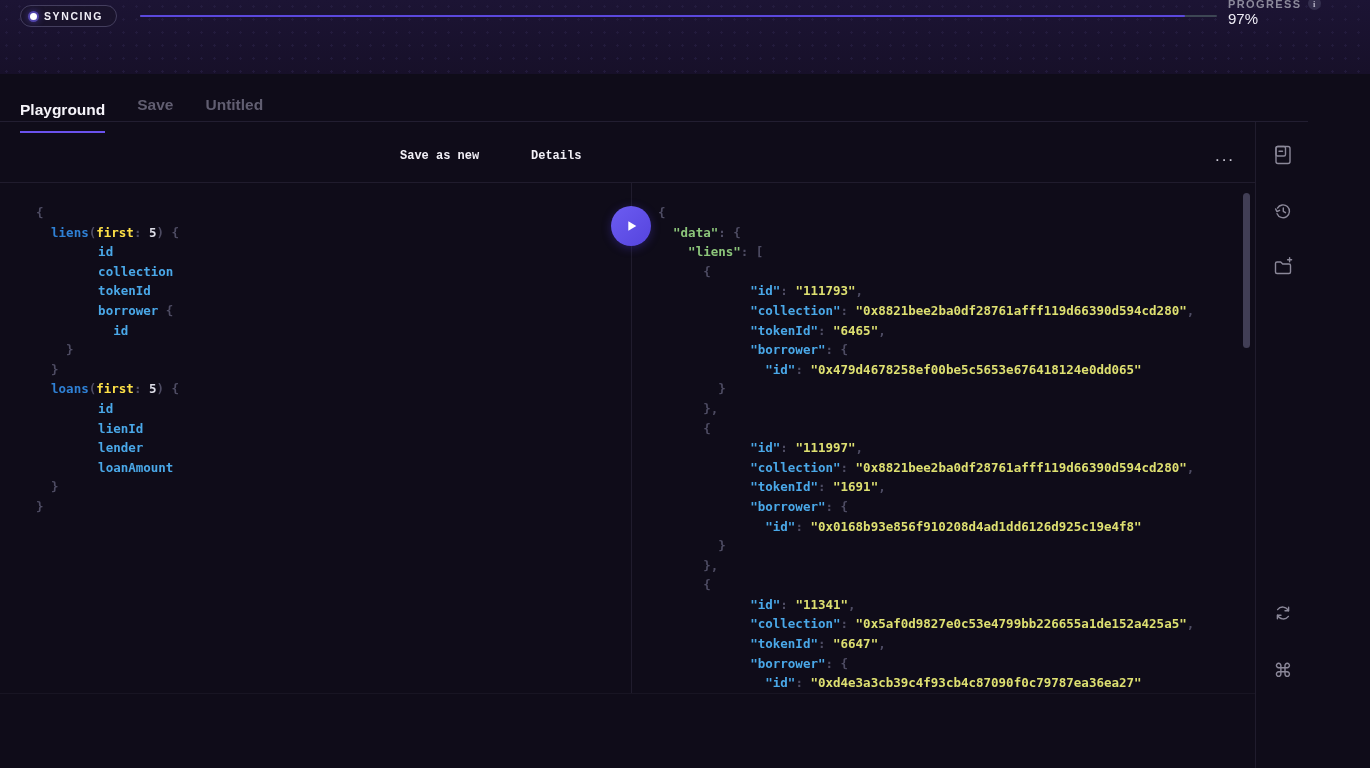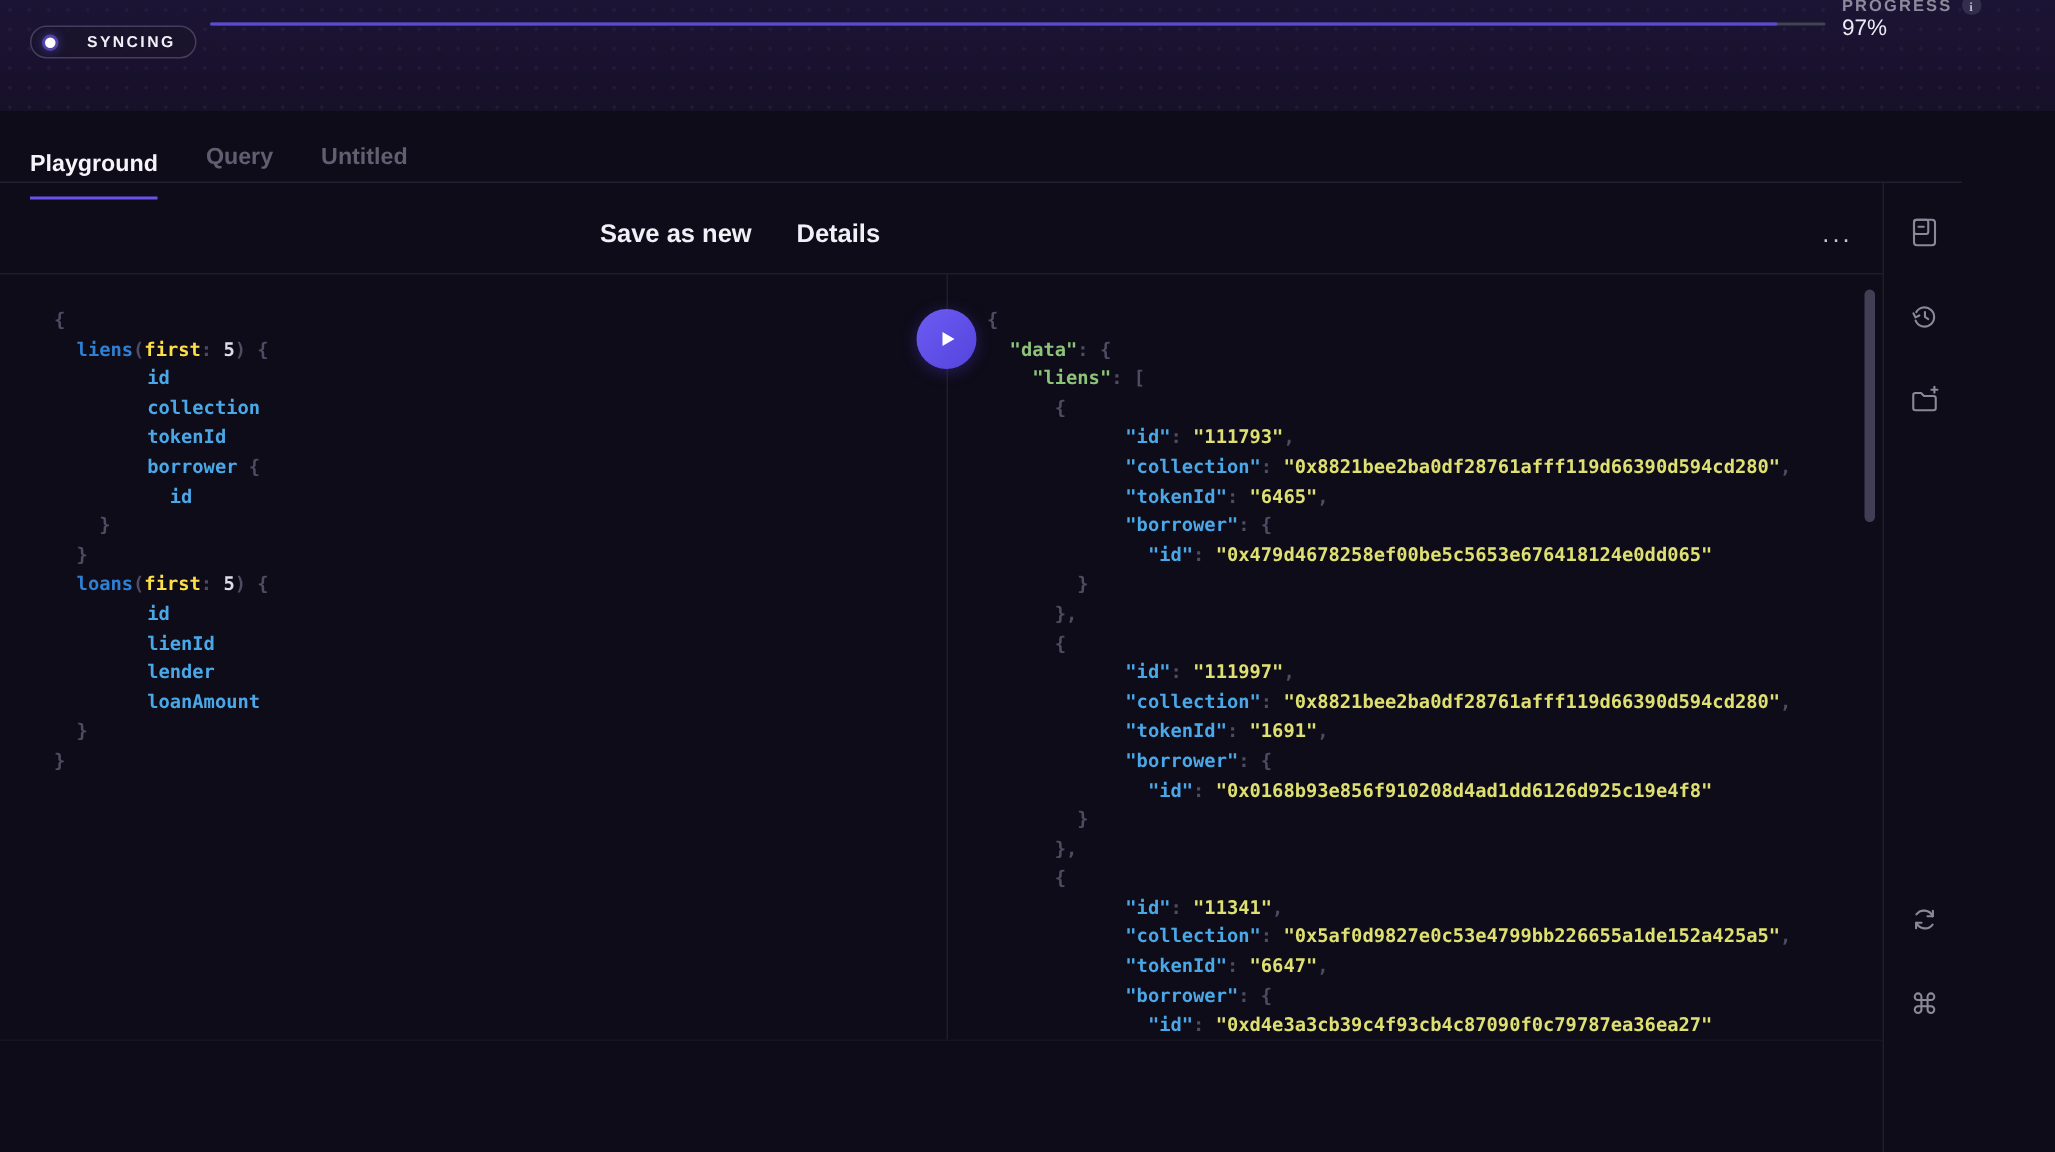--- a/index.html
+++ b/index.html
@@ -5,22 +5,22 @@
   html,body{margin:0;padding:0;background:#0f0c19;}
   #app{position:relative;width:1370px;height:768px;overflow:hidden;
        font-family:"Liberation Sans",sans-serif;background:#0f0c19;}
 
   
   .topband{position:absolute;left:0;top:0;width:1370px;height:74px;
            background:linear-gradient(180deg,#1c1434 0%,#171029 100%);}
   .topband::after{content:"";position:absolute;inset:0;
            background-image:radial-gradient(#2b2349 1px,transparent 1.3px);
            background-size:13px 13px;opacity:.55;pointer-events:none;}
-  .sync-pill{position:absolute;left:20px;top:17px;height:22px;z-index:3;
-           display:flex;align-items:center;gap:21px;padding:0 13px 0 9px;
+  .sync-pill{position:absolute;left:20px;top:5px;height:22px;z-index:3;
+           display:flex;align-items:center;gap:7px;padding:0 13px 0 9px;
            border:1px solid #443e5e;border-radius:12px;
            background:rgba(26,20,44,.85);box-sizing:border-box;}
   .sync-dot{width:7px;height:7px;border-radius:50%;background:#fff;
            box-shadow:0 0 0 2px rgba(112,96,240,.55),0 0 7px 2px rgba(112,96,240,.45);}
   .sync-label{font-size:10.5px;font-weight:700;letter-spacing:1.6px;color:#f1eff8;}
   .progress-track{position:absolute;left:140px;top:15px;width:1077px;height:2px;
            background:#3d4654;z-index:2;border-radius:1px;}
   .progress-fill{height:100%;background:#5b48dd;border-radius:1px;}
   .progress-head{position:absolute;left:1228px;top:-3px;z-index:3;display:flex;
            align-items:center;gap:6px;}
@@ -40,22 +40,22 @@
   .tabbar-border{position:absolute;left:0;top:121px;width:1308px;height:1px;
        background:#221e31;}
 
   
   .query-input{position:absolute;left:20px;top:132px;width:348px;height:48px;
        box-sizing:border-box;background:#1e1b2d;border:none;border-radius:4px;
        padding:0 16px;color:#d8d6e4;font-size:14px;outline:none;
        font-family:"Liberation Sans",sans-serif;}
   .query-input::placeholder{color:#807d92;}
   .txt-btn{position:absolute;top:132px;height:48px;background:none;border:none;
-       cursor:pointer;font-family:Liberation Sans, sans-serif;
-       font-size:17px;font-weight:700;color:#f2f0f7;padding:0;}
+       cursor:pointer;font-family:Liberation Mono, monospace;
+       font-size:12px;font-weight:700;color:#f2f0f7;padding:0;}
   .btn-save{left:400px;}
   .btn-cancel{left:531px;}
   .menu-btn{position:absolute;left:1205px;top:132px;width:40px;height:48px;
        background:none;border:none;cursor:pointer;color:#c9c7d4;font-size:17px;
        letter-spacing:2px;}
   .querybar-border{position:absolute;left:0;top:182px;width:1255px;height:1px;
        background:#201c2d;}
 
   
   .pane{position:absolute;top:183px;height:510px;overflow:hidden;}
@@ -115,21 +115,21 @@
   </div>
 
   <div class="progress-head">
     <span class="progress-label">PROGRESS</span>
     <span class="info-bubble">i</span>
   </div>
   <div class="progress-value">97%</div>
 
   <nav class="tabbar">
     <button class="tab active">Playground</button>
-    <button class="tab">Query</button>
+    <button class="tab">Save</button>
     <button class="tab">Untitled</button>
   </nav>
   <div class="tabbar-border"></div>
 
   <button class="txt-btn btn-save">Save as new</button>
   <button class="txt-btn btn-cancel">Details</button>
   <button class="menu-btn">...</button>
   <div class="querybar-border"></div>
 
   <div class="pane pane-editor">

